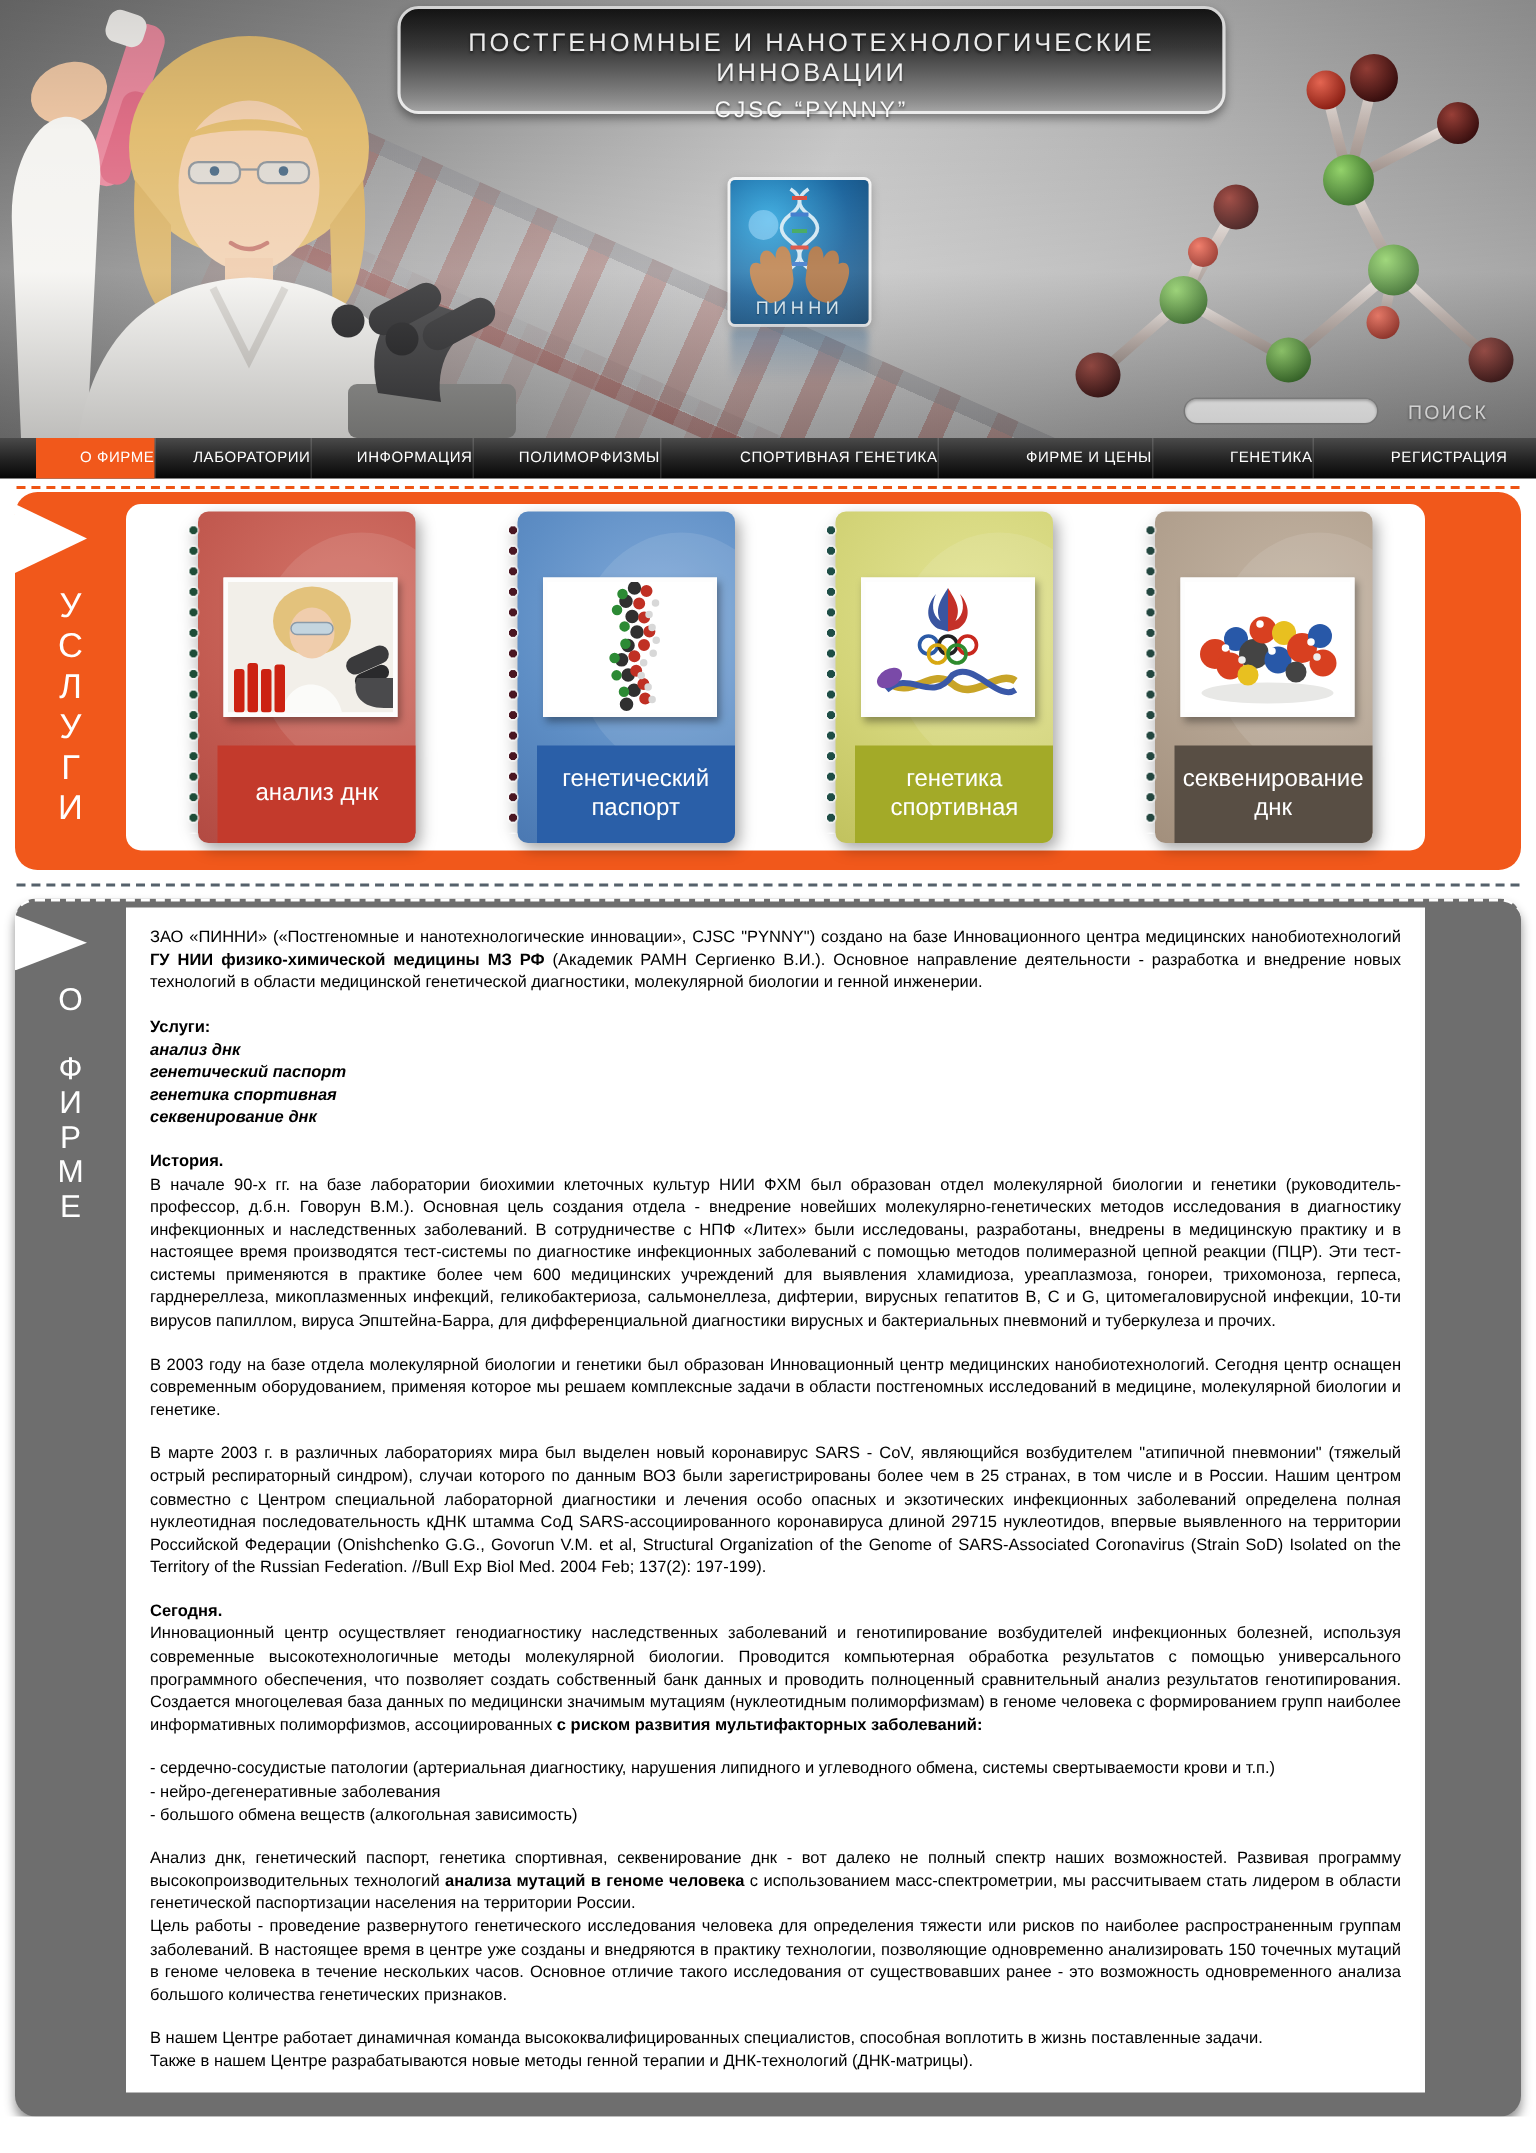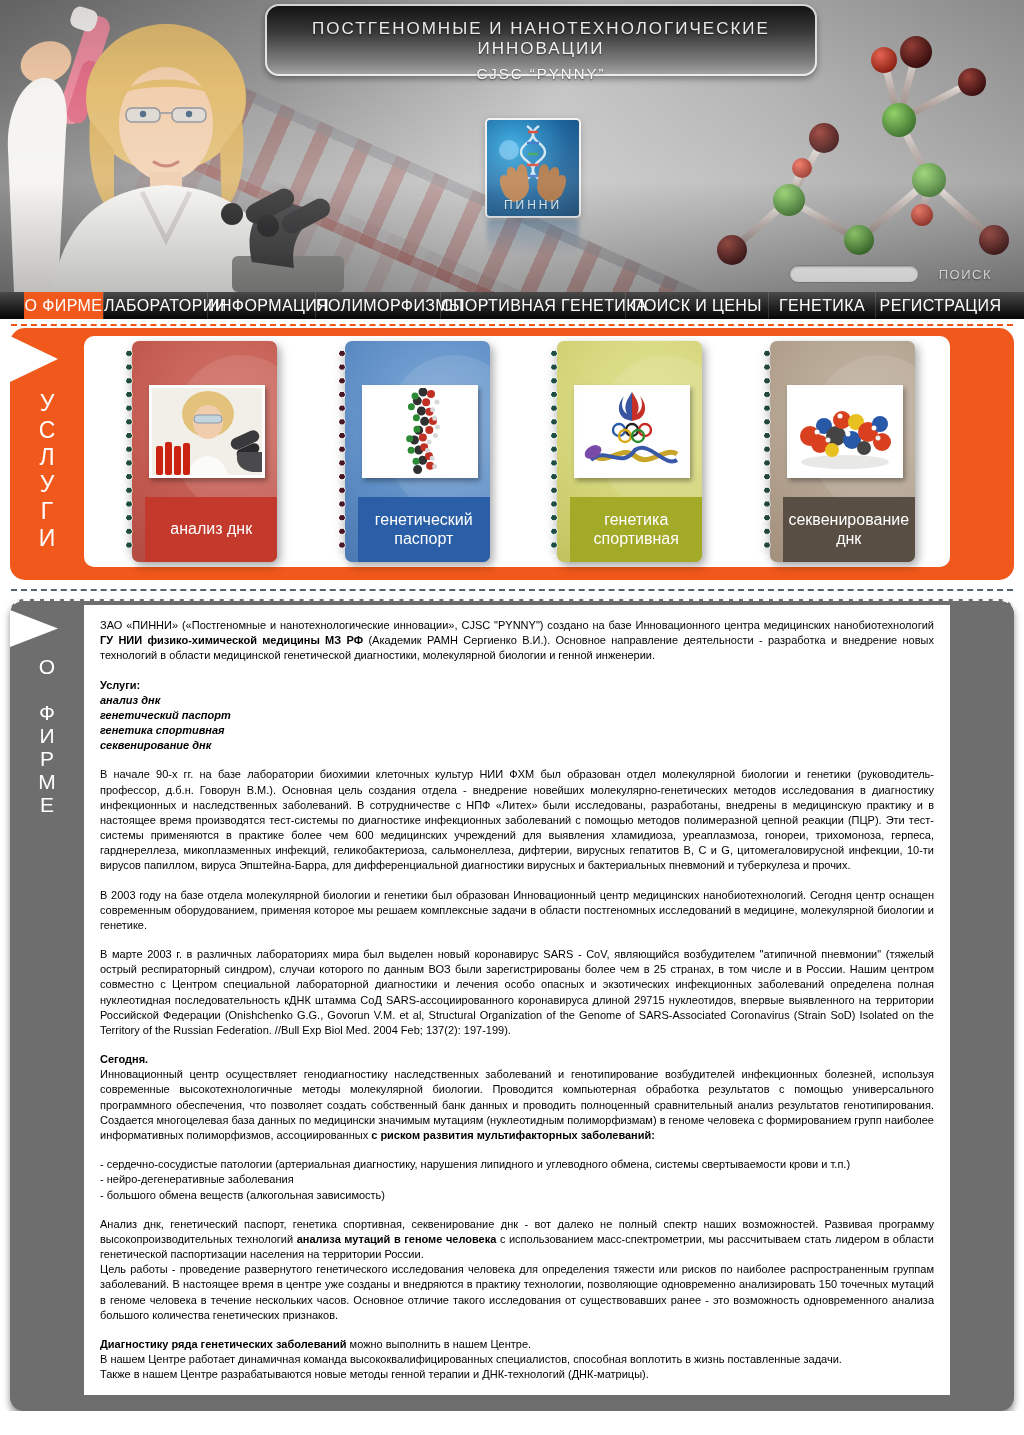--- a/index.html
+++ b/index.html
@@ -39,21 +39,21 @@
 
   .search-row { position:absolute; right:32px; bottom:9px; display:flex; align-items:center; }
   .search-input { width:130px; height:18px; border:1px solid #8d8d8d; border-radius:9px;
     background:#fff; outline:none; padding:0 8px; font-size:11px;
     box-shadow: inset 0 1px 2px rgba(0,0,0,.3); }
   .search-label { color:#fff; font-size:13px; letter-spacing:1.5px; margin-left:20px;
     text-shadow:0 1px 2px rgba(0,0,0,.5); }
 
   
   nav { display:flex; height:27px; padding-left:24px; background: linear-gradient(180deg, #4a4a4a 0%, #222 55%, #060606 100%); }
-  .nav-item { height:27px; line-height:27px; text-align:center; color:#fff; font-size:16px;
+  .nav-item { height:27px; line-height:27px; text-align:right; color:#fff; font-size:10px;
     letter-spacing:.4px; cursor:pointer; border-left:1px solid rgba(255,255,255,.14); white-space:nowrap; }
   .nav-item:first-child { border-left:none; }
   .nav-item.active { background:#f1581b; }
   .nav-item:nth-child(1){width:79px}  .nav-item:nth-child(2){width:104px}
   .nav-item:nth-child(3){width:108px} .nav-item:nth-child(4){width:125px}
   .nav-item:nth-child(5){width:185px} .nav-item:nth-child(6){width:143px}
   .nav-item:nth-child(7){width:107px} .nav-item:nth-child(8){width:130px}
 
   .dash-orange { margin:5px 11px 2px; border-top:2px dashed #ee5413; }
   .dash-dark   { margin:9px 11px 8px; border-top:2px dashed #55616b; }
@@ -223,21 +223,21 @@
       <span class="search-label">ПОИСК</span>
     </div>
   </header>
 
   <nav>
     <div class="nav-item active">О ФИРМЕ</div>
     <div class="nav-item">ЛАБОРАТОРИИ</div>
     <div class="nav-item">ИНФОРМАЦИЯ</div>
     <div class="nav-item">ПОЛИМОРФИЗМЫ</div>
     <div class="nav-item">СПОРТИВНАЯ ГЕНЕТИКА</div>
-    <div class="nav-item">ПОИСК И ЦЕНЫ</div>
+    <div class="nav-item">ФИРМЕ И ЦЕНЫ</div>
     <div class="nav-item">ГЕНЕТИКА</div>
     <div class="nav-item">РЕГИСТРАЦИЯ</div>
   </nav>
 
   <div class="dash-orange"></div>
 
   <section class="services">
     <div class="tri"></div>
     <div class="v-label">У
 С
@@ -362,35 +362,35 @@
       <p class="mb"><span>ЗАО «ПИННИ» («Постгеномные и нанотехнологические инновации», CJSC "PYNNY") создано на базе Инновационного центра медицинских нанобиотехнологий </span><b>ГУ НИИ физико-химической медицины МЗ РФ</b><span> (Академик РАМН Сергиенко В.И.). Основное направление деятельности - разработка и внедрение новых технологий в области медицинской генетической диагностики, молекулярной биологии и генной инженерии.</span></p>
 
       <p class="head">Услуги:</p>
       <div>
         <div class="svc-item">анализ днк</div>
         <div class="svc-item">генетический паспорт</div>
         <div class="svc-item">генетика спортивная</div>
         <div class="svc-item mb">секвенирование днк</div>
       </div>
 
+      <p class="head">История.</p>
       <p class="mb">В начале 90-х гг. на базе лаборатории биохимии клеточных культур НИИ ФХМ был образован отдел молекулярной биологии и генетики (руководитель-профессор, д.б.н. Говорун В.М.). Основная цель создания отдела - внедрение новейших молекулярно-генетических методов исследования в диагностику инфекционных и наследственных заболеваний. В сотрудничестве с НПФ «Литех» были исследованы, разработаны, внедрены в медицинскую практику и в настоящее время производятся тест-системы по диагностике инфекционных заболеваний с помощью методов полимеразной цепной реакции (ПЦР). Эти тест-системы применяются в практике более чем 600 медицинских учреждений для выявления хламидиоза, уреаплазмоза, гонореи, трихомоноза, герпеса, гарднереллеза, микоплазменных инфекций, геликобактериоза, сальмонеллеза, дифтерии, вирусных гепатитов B, C и G, цитомегаловирусной инфекции, 10-ти вирусов папиллом, вируса Эпштейна-Барра, для дифференциальной диагностики вирусных и бактериальных пневмоний и туберкулеза и прочих.</p>
       <p class="mb">В 2003 году на базе отдела молекулярной биологии и генетики был образован Инновационный центр медицинских нанобиотехнологий. Сегодня центр оснащен современным оборудованием, применяя которое мы решаем комплексные задачи в области постгеномных исследований в медицине, молекулярной биологии и генетике.</p>
       <p class="mb">В марте 2003 г. в различных лабораториях мира был выделен новый коронавирус SARS - CoV, являющийся возбудителем "атипичной пневмонии" (тяжелый острый респираторный синдром), случаи которого по данным ВОЗ были зарегистрированы более чем в 25 странах, в том числе и в России. Нашим центром совместно с Центром специальной лабораторной диагностики и лечения особо опасных и экзотических инфекционных заболеваний определена полная нуклеотидная последовательность кДНК штамма СоД SARS-ассоциированного коронавируса длиной 29715 нуклеотидов, впервые выявленного на территории Российской Федерации (Onishchenko G.G., Govorun V.M. et al, Structural Organization of the Genome of SARS-Associated Coronavirus (Strain SoD) Isolated on the Territory of the Russian Federation. //Bull Exp Biol Med. 2004 Feb; 137(2): 197-199).</p>
 
       <p class="head">Сегодня.</p>
       <p class="mb"><span>Инновационный центр осуществляет генодиагностику наследственных заболеваний и генотипирование возбудителей инфекционных болезней, используя современные высокотехнологичные методы молекулярной биологии. Проводится компьютерная обработка результатов с помощью универсального программного обеспечения, что позволяет создать собственный банк данных и проводить полноценный сравнительный анализ результатов генотипирования. Создается многоцелевая база данных по медицински значимым мутациям (нуклеотидным полиморфизмам) в геноме человека с формированием групп наиболее информативных полиморфизмов, ассоциированных </span><b>с риском развития мультифакторных заболеваний:</b></p>
 
       <div class="mb">
         <p>- сердечно-сосудистые патологии (артериальная диагностику, нарушения липидного и углеводного обмена, системы свертываемости крови и т.п.)</p>
         <p>- нейро-дегенеративные заболевания</p>
         <p>- большого обмена веществ (алкогольная зависимость)</p>
       </div>
 
       <p><span>Анализ днк, генетический паспорт, генетика спортивная, секвенирование днк - вот далеко не полный спектр наших возможностей. Развивая программу высокопроизводительных технологий </span><b>анализа мутаций в геноме человека</b><span> с использованием масс-спектрометрии, мы рассчитываем стать лидером в области генетической паспортизации населения на территории России.</span></p>
       <p class="mb">Цель работы - проведение развернутого генетического исследования человека для определения тяжести или рисков по наиболее распространенным группам заболеваний. В настоящее время в центре уже созданы и внедряются в практику технологии, позволяющие одновременно анализировать 150 точечных мутаций в геноме человека в течение нескольких часов. Основное отличие такого исследования от существовавших ранее - это возможность одновременного анализа большого количества генетических признаков.</p>
 
-      <p><b>Диагностику ряда генетических заболеваний</b><span> можно выполнить в нашем Центре.</span></p>
       <p>В нашем Центре работает динамичная команда высококвалифицированных специалистов, способная воплотить в жизнь поставленные задачи.</p>
       <p>Также в нашем Центре разрабатываются новые методы генной терапии и ДНК-технологий (ДНК-матрицы).</p>
     </div>
   </section>
 
 </div>
 
 </body></html>

